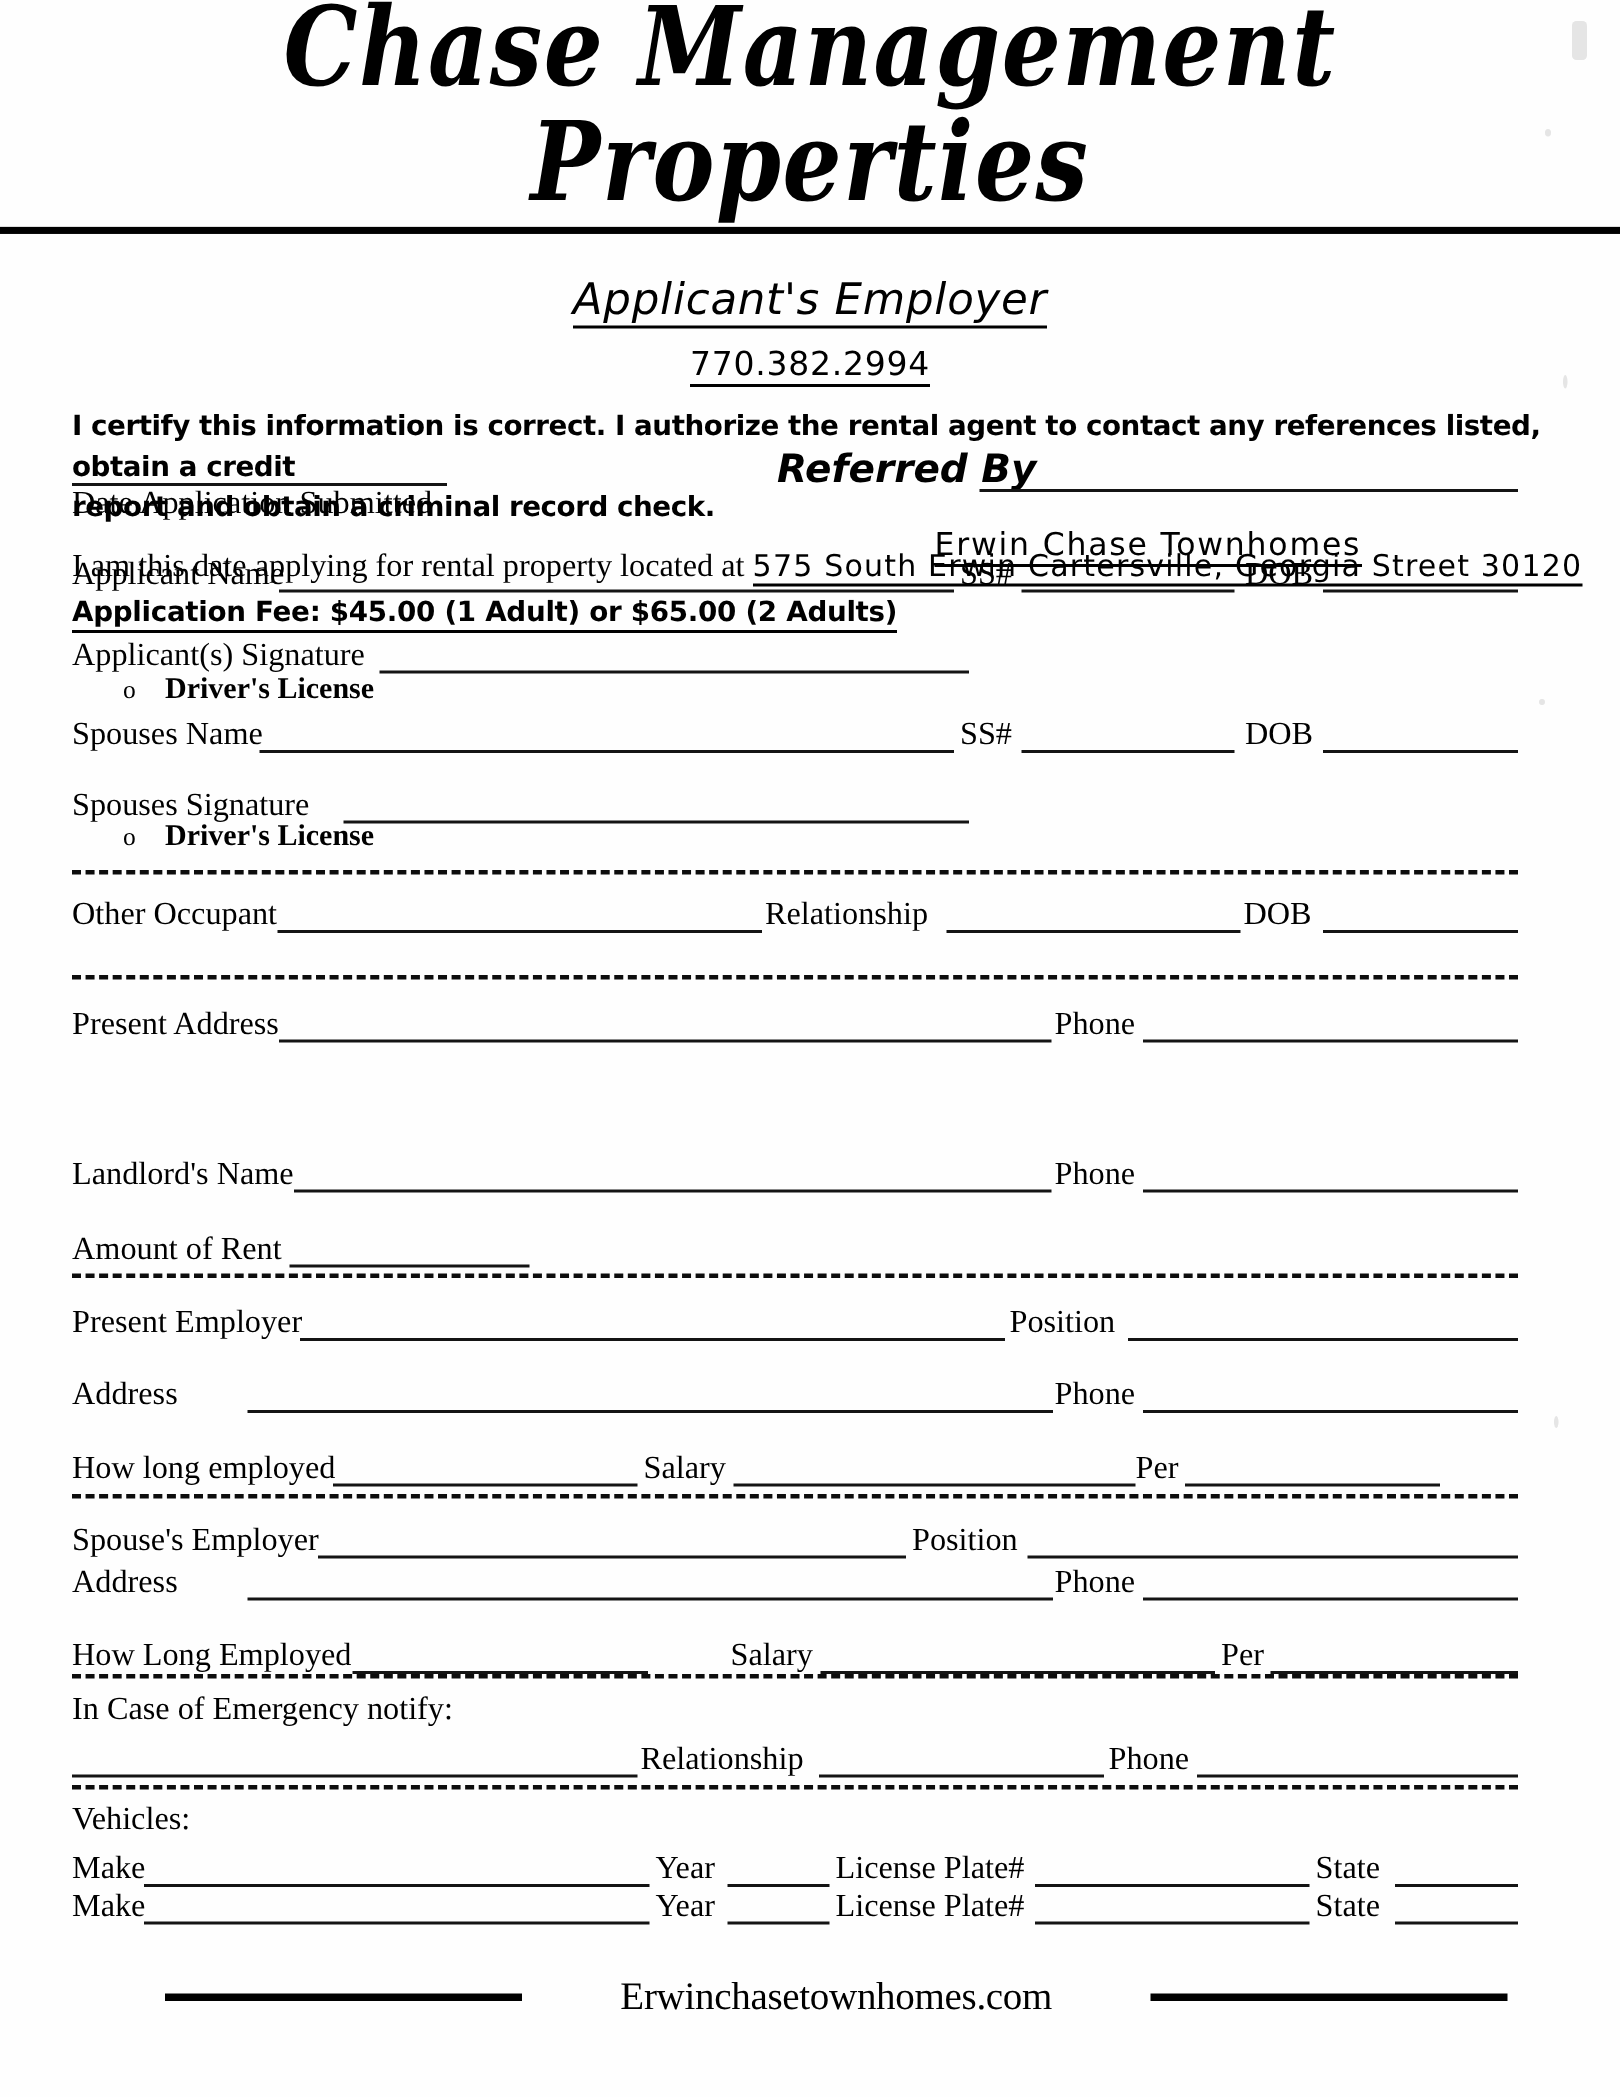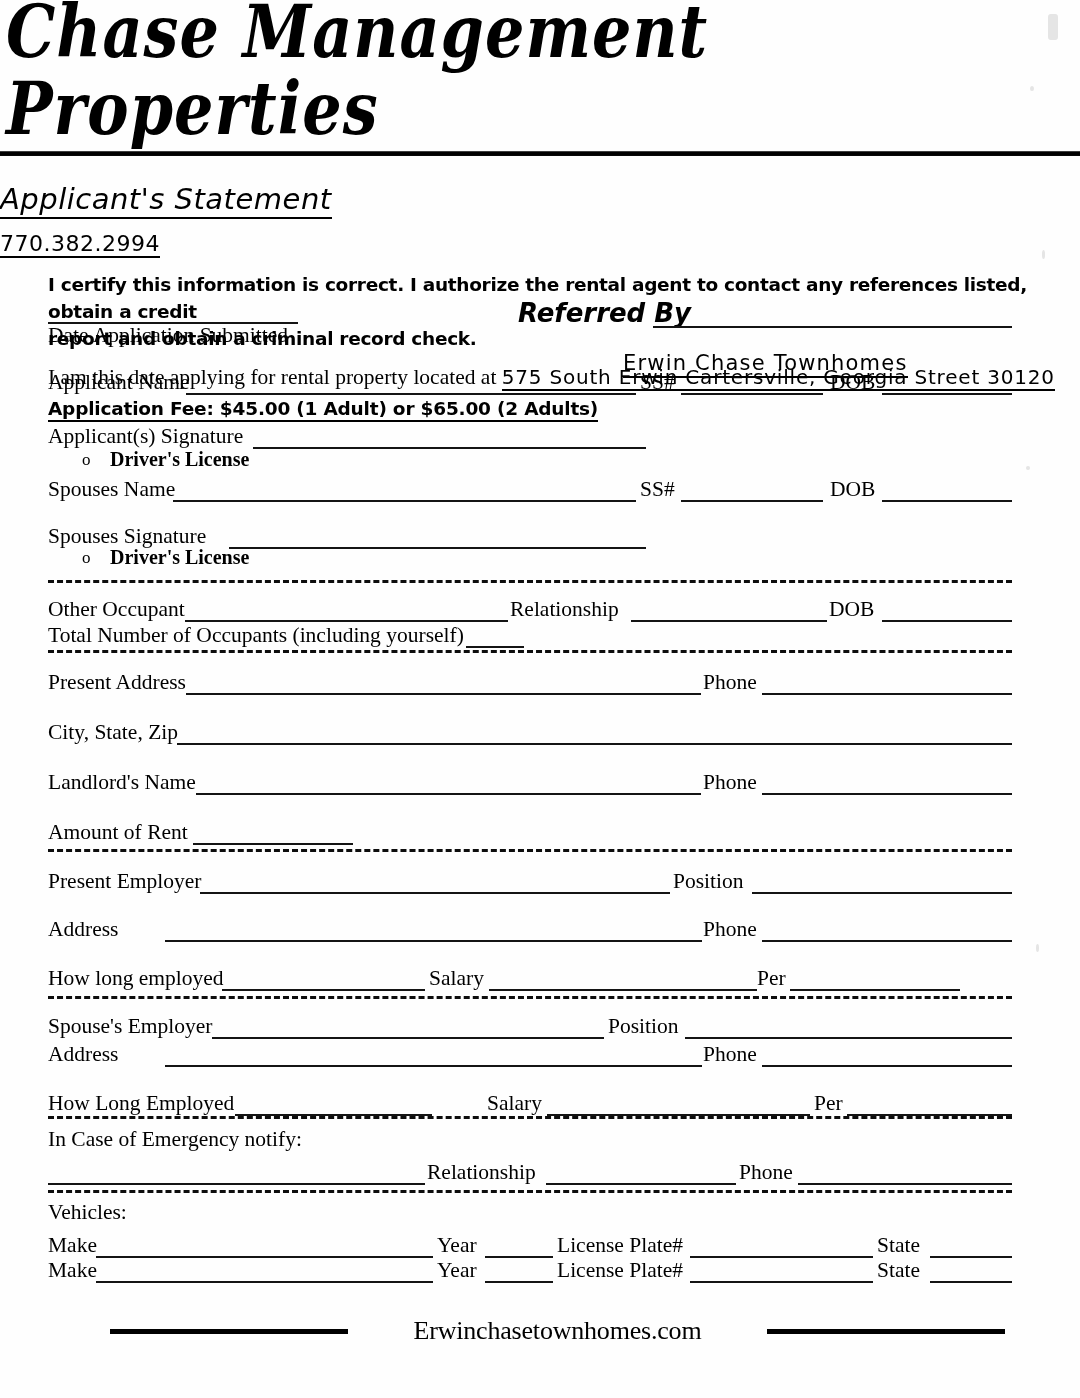--- a/index.html
+++ b/index.html
@@ -17,21 +17,21 @@
   }
 
   .page {
     position: relative;
     width: 1080px;
     height: 1398px;
     background: #fefefe;
   }
 
   
-  .header { text-align: left; padding-top: 10px; }
+  .header { text-align: center; padding-top: 10px; }
 
   .company-title {
     font-family: "DejaVu Serif", "Liberation Serif", serif;
     font-style: italic;
     font-weight: bold;
     font-size: 62px;
     letter-spacing: 1px;
     line-height: 1.05;
     display: inline-block;
     padding: 0 6px 4px 6px;
@@ -200,21 +200,21 @@
 
   <div class="speck" style="left:1048px;top:14px;width:10px;height:26px;border-radius:3px;"></div>
   <div class="speck" style="left:1030px;top:86px;width:4px;height:5px;"></div>
   <div class="speck" style="left:1042px;top:250px;width:3px;height:9px;"></div>
   <div class="speck" style="left:1026px;top:466px;width:4px;height:4px;"></div>
   <div class="speck" style="left:1036px;top:944px;width:3px;height:8px;"></div>
 
   <div class="header">
     <div class="company-title">Chase Management Properties</div>
     <div class="subtitle-wrap">
-      <span class="subtitle">Applicant's Statement</span>
+      <span class="subtitle">Applicant's Employer</span>
     </div>
     <div class="phone-wrap">
       <span class="phone">770.382.2994</span>
     </div>
   </div>
 
   <div class="content">
 
     <div class="certify">
       <span>I certify this information is correct. I authorize the rental agent to contact any references listed, obtain a credit</span>
@@ -283,38 +283,30 @@
 
   <div class="row" style="position:absolute;left:0;top:592px;width:1020px;">
     <div class="lbl" style="left:48px;">Other Occupant</div>
     <div class="fill" style="left:185px;width:323px;"></div>
     <div class="lbl" style="left:510px;">Relationship</div>
     <div class="fill" style="left:631px;width:196px;"></div>
     <div class="lbl" style="left:829px;">DOB</div>
     <div class="fill" style="left:882px;width:130px;"></div>
   </div>
 
-  <div class="row" style="position:absolute;left:0;top:618px;width:1080px;">
-    <div class="lbl" style="left:48px;">Total Number of Occupants (including yourself)</div>
-    <div class="fill" style="left:466px;width:58px;"></div>
-  </div>
 
   <div class="dashed" style="top:650px;"></div>
 
   <div class="row" style="position:absolute;left:0;top:665px;width:1080px;">
     <div class="lbl" style="left:48px;">Present Address</div>
     <div class="fill" style="left:186px;width:515px;"></div>
     <div class="lbl" style="left:703px;">Phone</div>
     <div class="fill" style="left:762px;width:250px;"></div>
   </div>
 
-  <div class="row" style="position:absolute;left:0;top:715px;width:1080px;">
-    <div class="lbl" style="left:48px;">City, State, Zip</div>
-    <div class="fill" style="left:177px;width:835px;"></div>
-  </div>
 
   <div class="row" style="position:absolute;left:0;top:765px;width:1080px;">
     <div class="lbl" style="left:48px;">Landlord's Name</div>
     <div class="fill" style="left:196px;width:505px;"></div>
     <div class="lbl" style="left:703px;">Phone</div>
     <div class="fill" style="left:762px;width:250px;"></div>
   </div>
 
   <div class="row" style="position:absolute;left:0;top:815px;width:1080px;">
     <div class="lbl" style="left:48px;">Amount of Rent</div>

